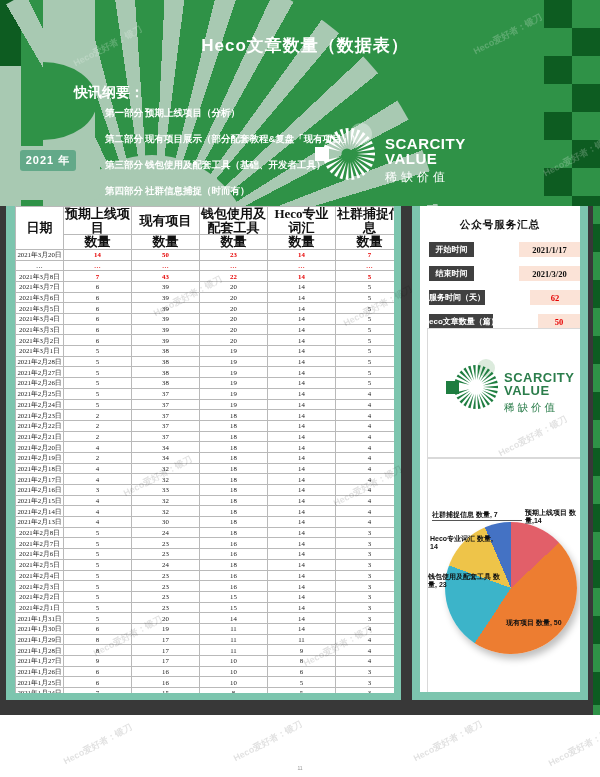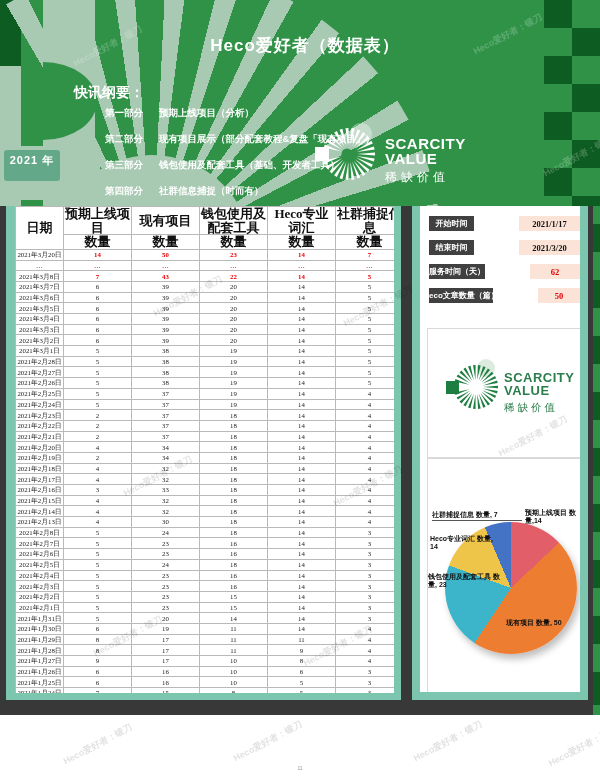--- a/index.html
+++ b/index.html
@@ -9,28 +9,28 @@
   
   .header{position:absolute;left:0;top:0;width:600px;height:206px;background:#2F9247;overflow:hidden;}
   .deco-sq-dark{position:absolute;left:0;top:0;width:21px;height:66px;background:#0D5C21;}
   .deco-col-light{position:absolute;left:0;top:66px;width:21px;height:140px;background:#A8C9B2;}
   .deco-band{position:absolute;left:43px;top:0;width:52px;height:206px;background:#A8C9B2;}
   .deco-semi{position:absolute;left:43px;top:62px;width:54px;height:78px;background:#2F9247;
              border-radius:0 100% 100% 0 / 0 50% 50% 0;}
   .sunburst{position:absolute;left:-138px;top:-35px;width:580px;height:580px;border-radius:50%;}
   .sun-base{position:absolute;left:52px;top:155px;width:200px;height:200px;border-radius:50%;background:#A8C9B2;}
   .ribbon{position:absolute;left:0;top:146px;width:100px;height:54px;background:#A8C9B2;border-radius:0 6px 6px 0;}
-  .date-chip{position:absolute;left:4px;top:150px;width:56px;height:31px;background:#63A989;border-radius:3px;
+  .date-chip{position:absolute;left:20px;top:150px;width:56px;height:21px;background:#63A989;border-radius:3px;
              color:#fff;font-weight:bold;font-size:11px;line-height:21px;text-align:center;letter-spacing:1px;}
   .date-day{position:absolute;left:8px;top:175px;color:#0D3B22;font-weight:bold;font-size:10px;margin-top:29px;}
   .hd-title{position:absolute;left:160px;top:34px;width:290px;color:#fff;font-weight:bold;font-size:17px;
             letter-spacing:1px;text-align:center;}
   .outline-heading{position:absolute;left:74px;top:84px;color:#fff;font-weight:bold;font-size:14px;}
   .outline-row{position:absolute;left:105px;color:#fff;font-weight:bold;font-size:9.5px;white-space:nowrap;}
-  .outline-row .part{display:inline-block;width:40px;margin-right:14px;}
+  .outline-row .part{display:inline-block;width:40px;}
   .o0{top:107px}.o1{top:133px}.o2{top:159px}.o3{top:185px}
   .checkers{position:absolute;right:0;top:0;width:56px;height:206px;
             background:repeating-conic-gradient(#0D5C21 0% 25%, rgba(0,0,0,0) 0% 50%);
             background-size:56px 56px;background-position:28px 0;}
   .logo-white{position:absolute;left:315px;top:118px;}
   .logo-green{margin:26px 0 0 18px;}
 
   
   .right-sliver{position:absolute;right:0;top:206px;width:7px;height:509px;
       background:repeating-linear-gradient(180deg,#0D5C21 0 28px,#2F9247 28px 56px);
@@ -95,21 +95,21 @@
     <div class="deco-band"></div>
     <div class="deco-sq-dark"></div>
     <div class="deco-col-light"></div>
     <div class="sunburst" id="sunburst" style="background: conic-gradient(rgba(0, 0, 0, 0) 0deg, rgba(0, 0, 0, 0) 2.8deg, rgb(168, 201, 178) 2.8deg, rgb(168, 201, 178) 7.2deg, rgba(0, 0, 0, 0) 7.2deg, rgba(0, 0, 0, 0) 13.8deg, rgb(168, 201, 178) 13.8deg, rgb(168, 201, 178) 18.2deg, rgba(0, 0, 0, 0) 18.2deg, rgba(0, 0, 0, 0) 24.8deg, rgb(168, 201, 178) 24.8deg, rgb(168, 201, 178) 29.2deg, rgba(0, 0, 0, 0) 29.2deg, rgba(0, 0, 0, 0) 35.8deg, rgb(168, 201, 178) 35.8deg, rgb(168, 201, 178) 40.2deg, rgba(0, 0, 0, 0) 40.2deg, rgba(0, 0, 0, 0) 46.8deg, rgb(168, 201, 178) 46.8deg, rgb(168, 201, 178) 51.2deg, rgba(0, 0, 0, 0) 51.2deg, rgba(0, 0, 0, 0) 57.8deg, rgb(168, 201, 178) 57.8deg, rgb(168, 201, 178) 62.2deg, rgba(0, 0, 0, 0) 62.2deg, rgba(0, 0, 0, 0) 68.8deg, rgb(168, 201, 178) 68.8deg, rgb(168, 201, 178) 73.2deg, rgba(0, 0, 0, 0) 73.2deg, rgba(0, 0, 0, 0) 79.8deg, rgb(168, 201, 178) 79.8deg, rgb(168, 201, 178) 84.2deg, rgba(0, 0, 0, 0) 84.2deg, rgba(0, 0, 0, 0) 329.8deg, rgb(168, 201, 178) 329.8deg, rgb(168, 201, 178) 334.2deg, rgba(0, 0, 0, 0) 334.2deg, rgba(0, 0, 0, 0) 340.8deg, rgb(168, 201, 178) 340.8deg, rgb(168, 201, 178) 345.2deg, rgba(0, 0, 0, 0) 345.2deg, rgba(0, 0, 0, 0) 351.8deg, rgb(168, 201, 178) 351.8deg, rgb(168, 201, 178) 356.2deg, rgba(0, 0, 0, 0) 356.2deg, rgba(0, 0, 0, 0) 360deg);"></div>
     <div class="deco-semi"></div>
     <div class="sun-base"></div>
     <div class="ribbon"></div>
     <div class="date-chip">2021 年</div>
     <div class="date-day">3月20日</div>
 
-    <div class="hd-title">Heco爱好者（数据表）</div>
+    <div class="hd-title">Heco文章数量（数据表）</div>
     <div class="outline-heading">快讯纲要：</div>
 
     <div class="outline-row o0">
       <span class="part">第一部分</span><span>预期上线项目（分析）</span>
     </div>
     <div class="outline-row o1">
       <span class="part">第二部分</span><span>现有项目展示（部分配套教程&amp;复盘「现有项目」）</span>
     </div>
     <div class="outline-row o3">
       <span class="part">第四部分</span><span>社群信息捕捉（时而有）</span>
@@ -527,20 +527,21 @@
               </tr>
             </tbody>
         </table>
       </div>
     </div>
   </div>
 
   <div class="right-panel">
     <div class="rp-teal">
       <div class="rp-white">
+        <div class="rp-title">公众号服务汇总</div>
         <div class="stats">
           <div class="stat-row">
             <div class="stat-label">开始时间</div>
             <div class="stat-value">2021/1/17</div>
           </div>
           <div class="stat-row">
             <div class="stat-label">结束时间</div>
             <div class="stat-value">2021/3/20</div>
           </div>
           <div class="stat-row">

